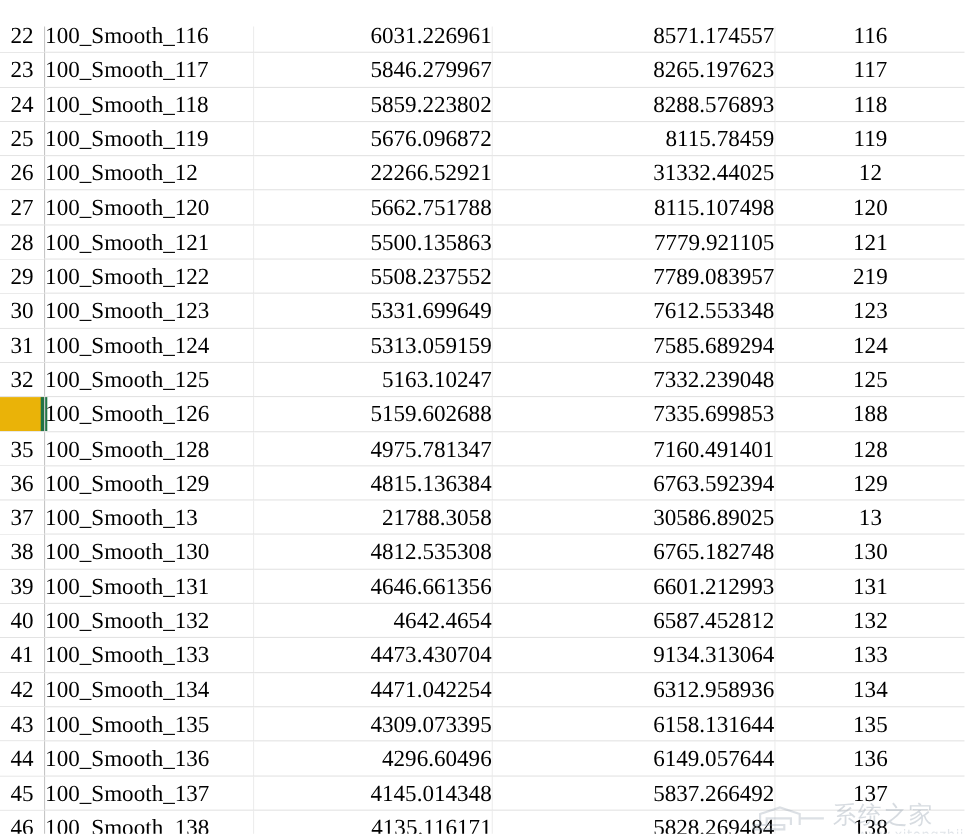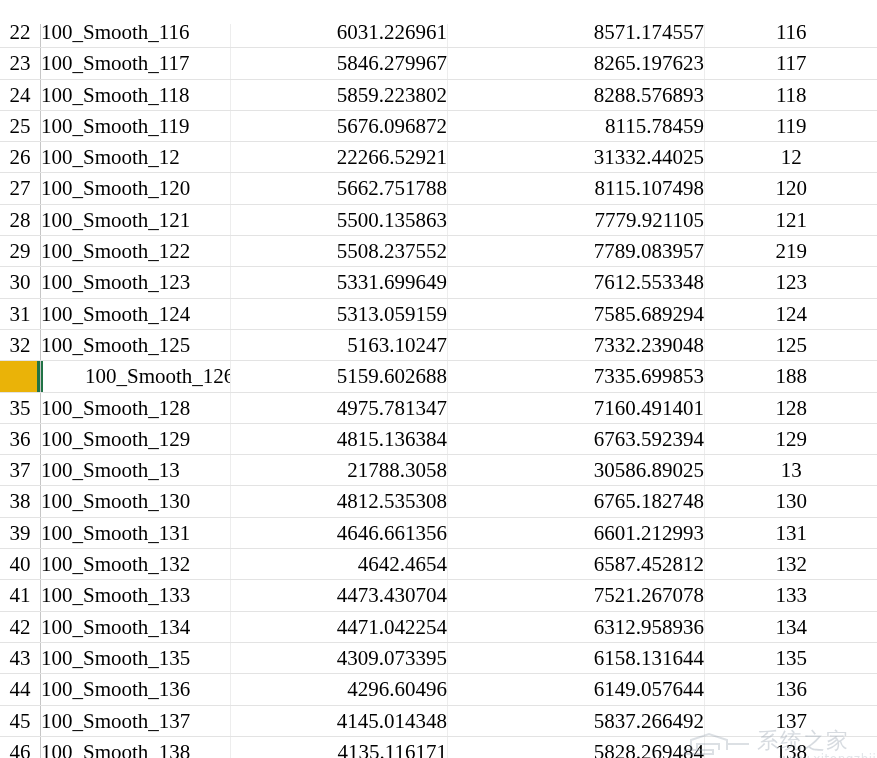--- a/index.html
+++ b/index.html
@@ -101,21 +101,20 @@
   }
   td.col-d {
     width: 173px;
     text-align: center;
     box-sizing: border-box;
   }
 
   
   tr.active-row td.col-a {
     box-shadow: inset 2px 0 0 0 #217346;
-    padding-left: 44px;
   }
 
   
   #watermark {
     position: absolute;
     right: 4px;
     bottom: 12px;
     width: 190px;
     height: 46px;
     opacity: 0.30;
@@ -279,21 +278,21 @@
             <td class="rowhdr">40</td>
             <td class="col-a">100_Smooth_132</td>
             <td class="col-b">4642.4654</td>
             <td class="col-c">6587.452812</td>
             <td class="col-d">132</td>
           </tr>
           <tr>
             <td class="rowhdr">41</td>
             <td class="col-a">100_Smooth_133</td>
             <td class="col-b">4473.430704</td>
-            <td class="col-c">7521.267078</td>
+            <td class="col-c">9134.313064</td>
             <td class="col-d">133</td>
           </tr>
           <tr>
             <td class="rowhdr">42</td>
             <td class="col-a">100_Smooth_134</td>
             <td class="col-b">4471.042254</td>
             <td class="col-c">6312.958936</td>
             <td class="col-d">134</td>
           </tr>
           <tr>

